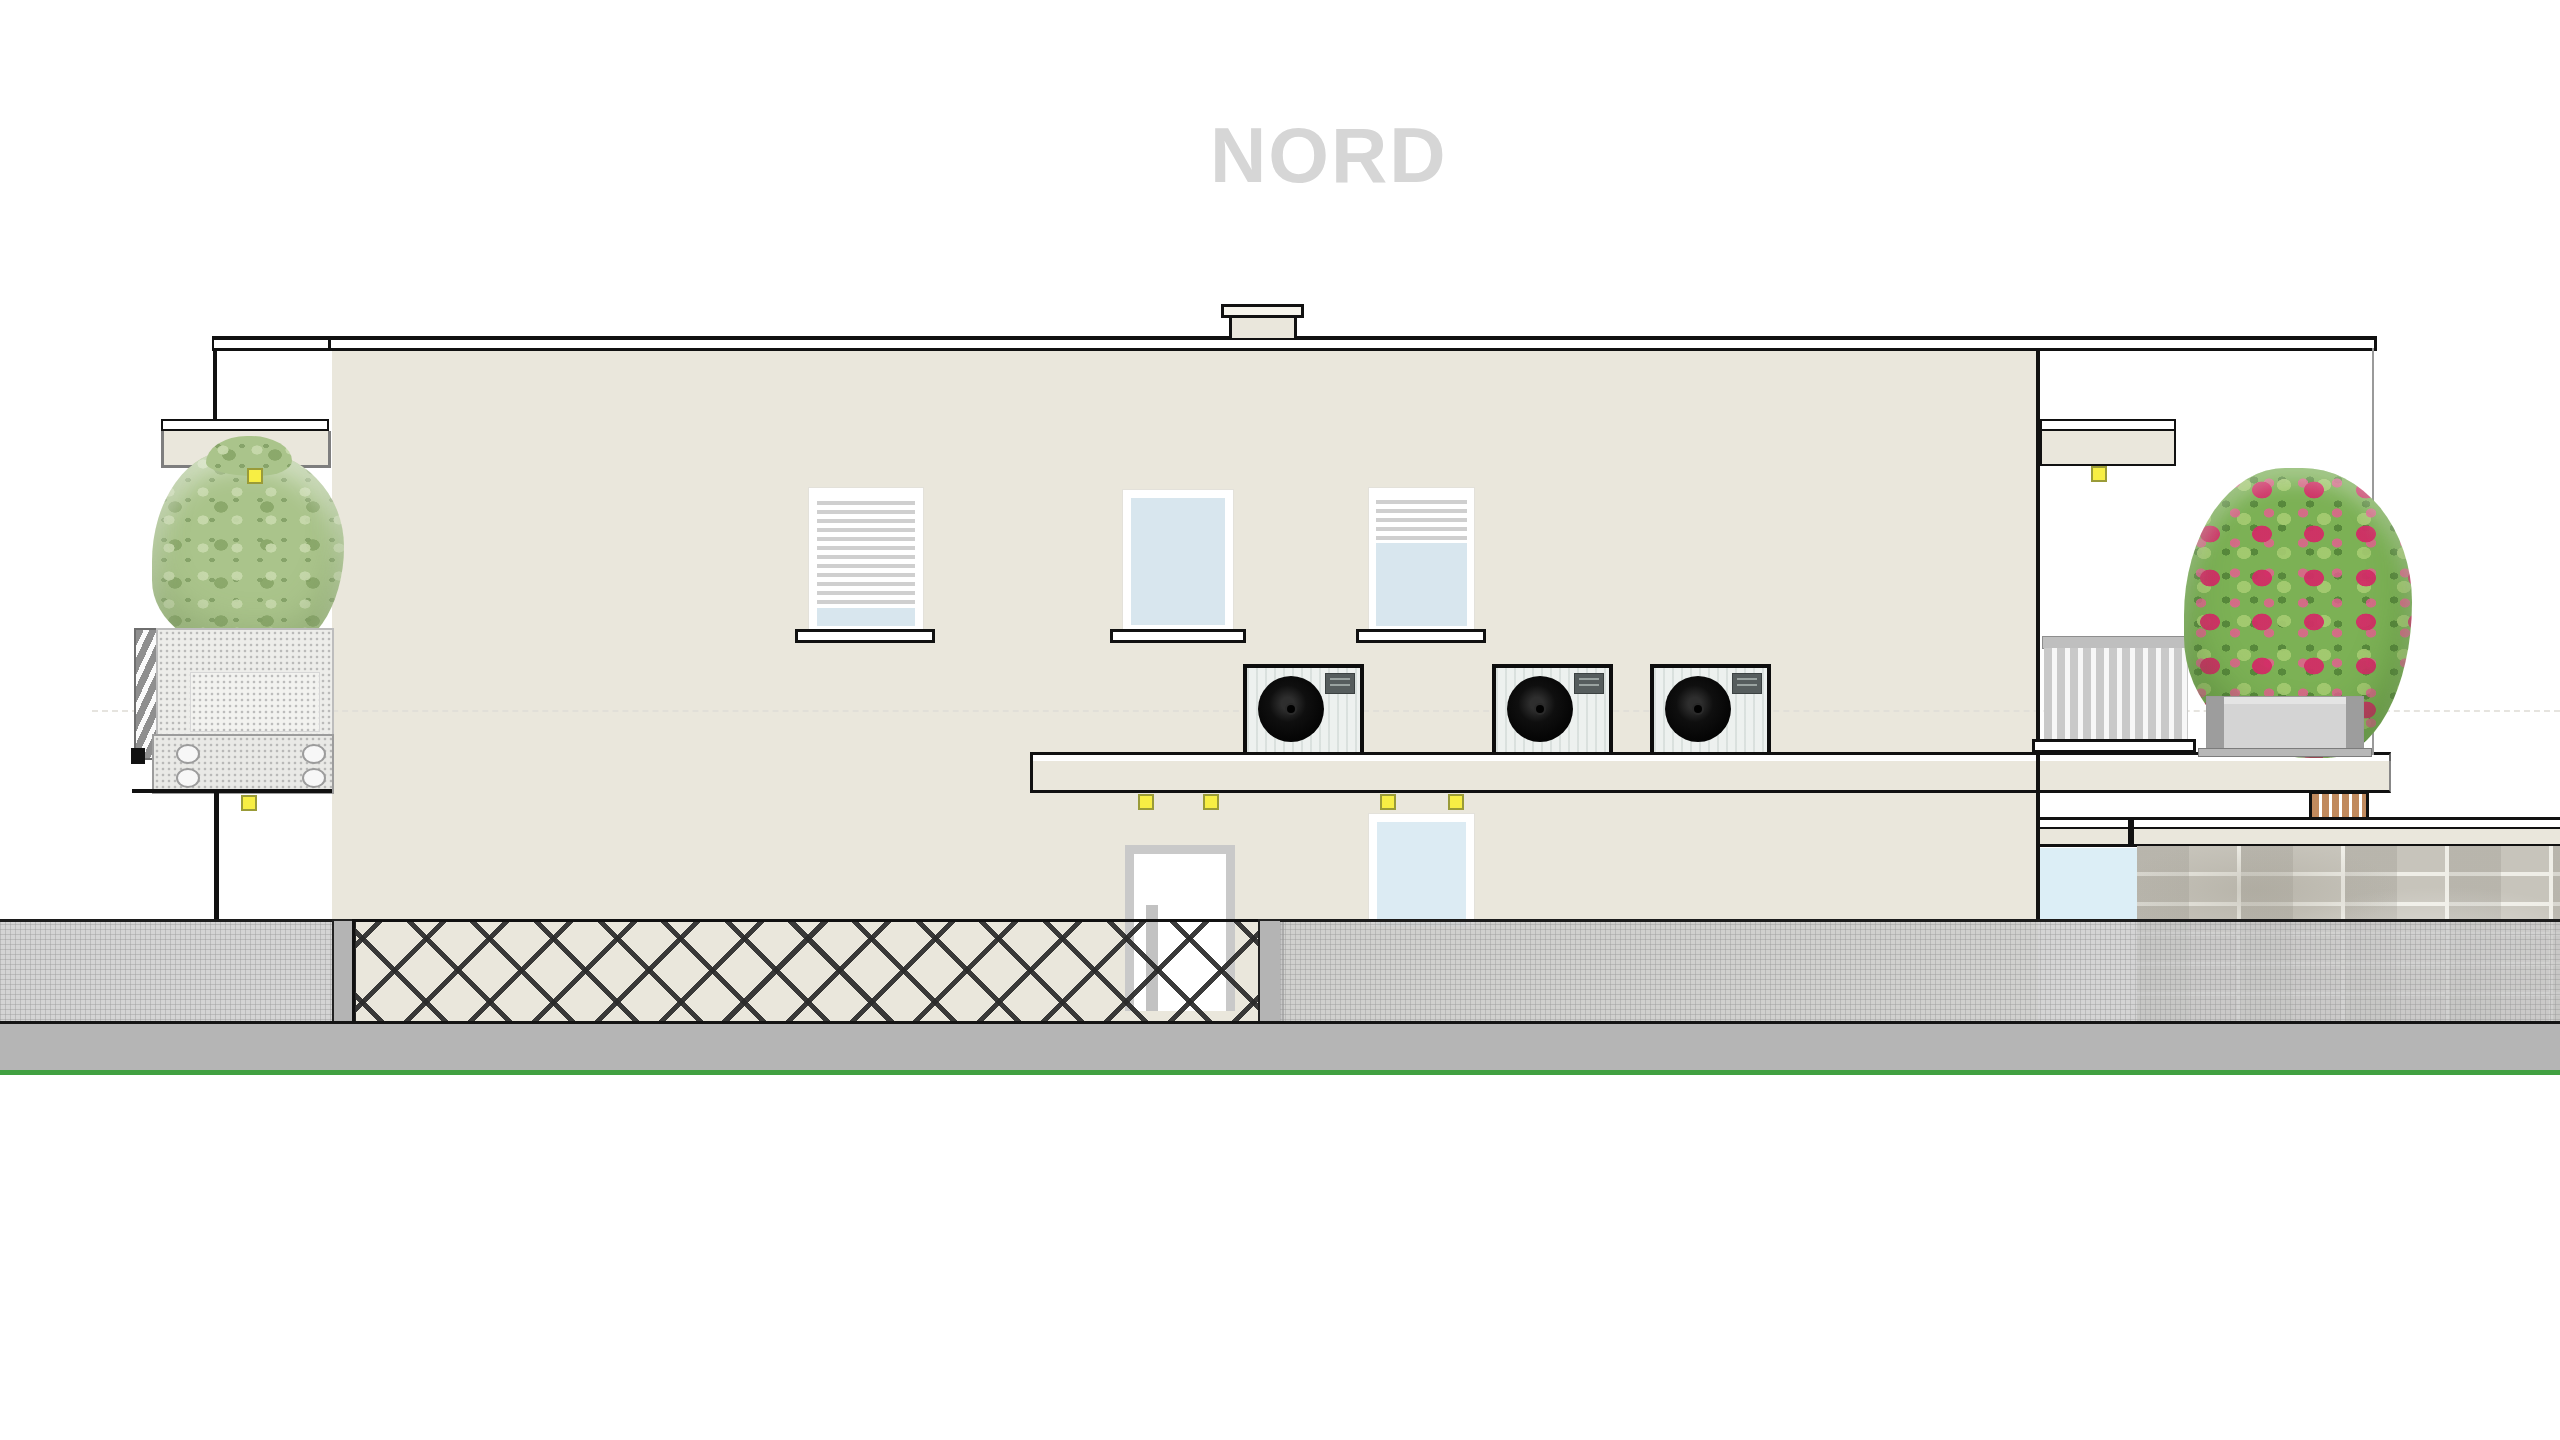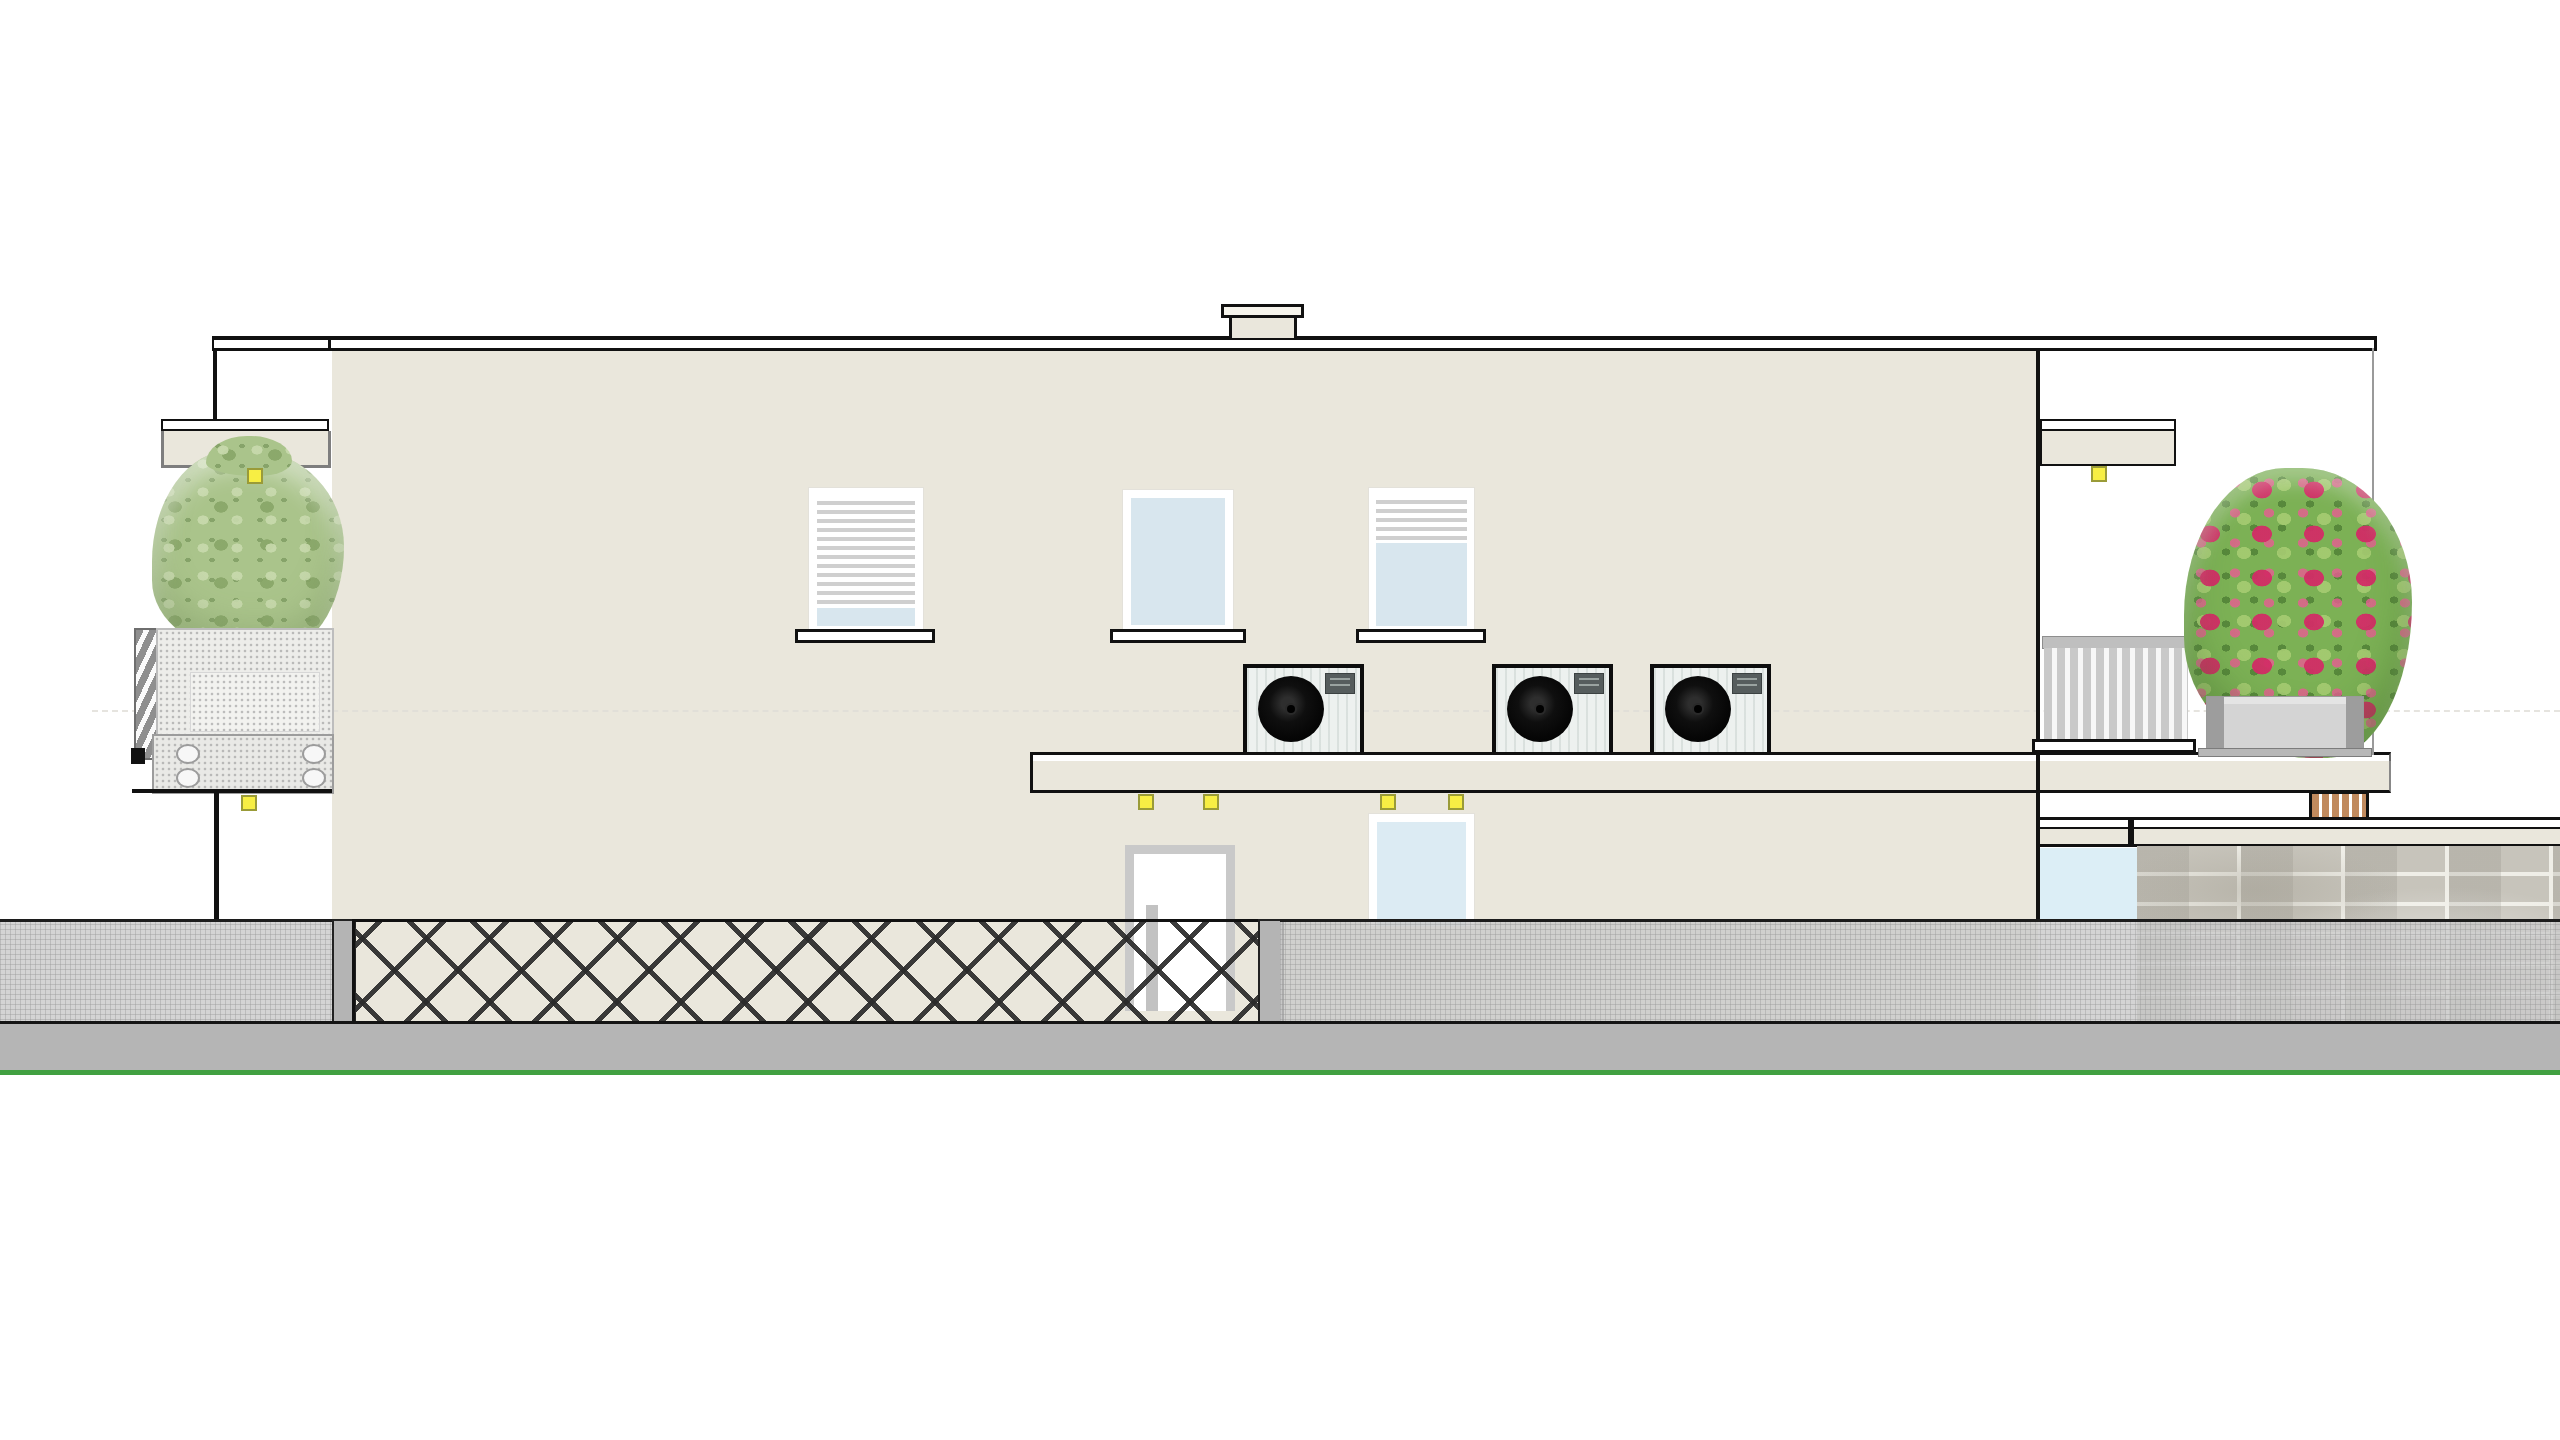--- a/index.html
+++ b/index.html
@@ -145,20 +145,21 @@
   #grass{left:0;top:1070px;width:2560px;height:5px;background:#41a041;}
 
   
   .ylight{width:12px;height:12px;background:#f7ee44;border:2px solid #9a9b38;z-index:30;}
 </style>
 </head>
 <body>
 
 <div id="canvas">
 
+  <h1 id="title" class="abs">NORD</h1>
 
   <div id="wall" class="abs"></div>
   <div id="level-line" class="abs"></div>
   <div id="roof" class="abs"></div>
   <div id="roof-step" class="abs"></div>
   <div id="chimney-body" class="abs"></div>
   <div id="chimney-cap" class="abs"></div>
 
   <div id="lcol-up" class="abs"></div>
   <div id="lcanopy-top" class="abs"></div>

